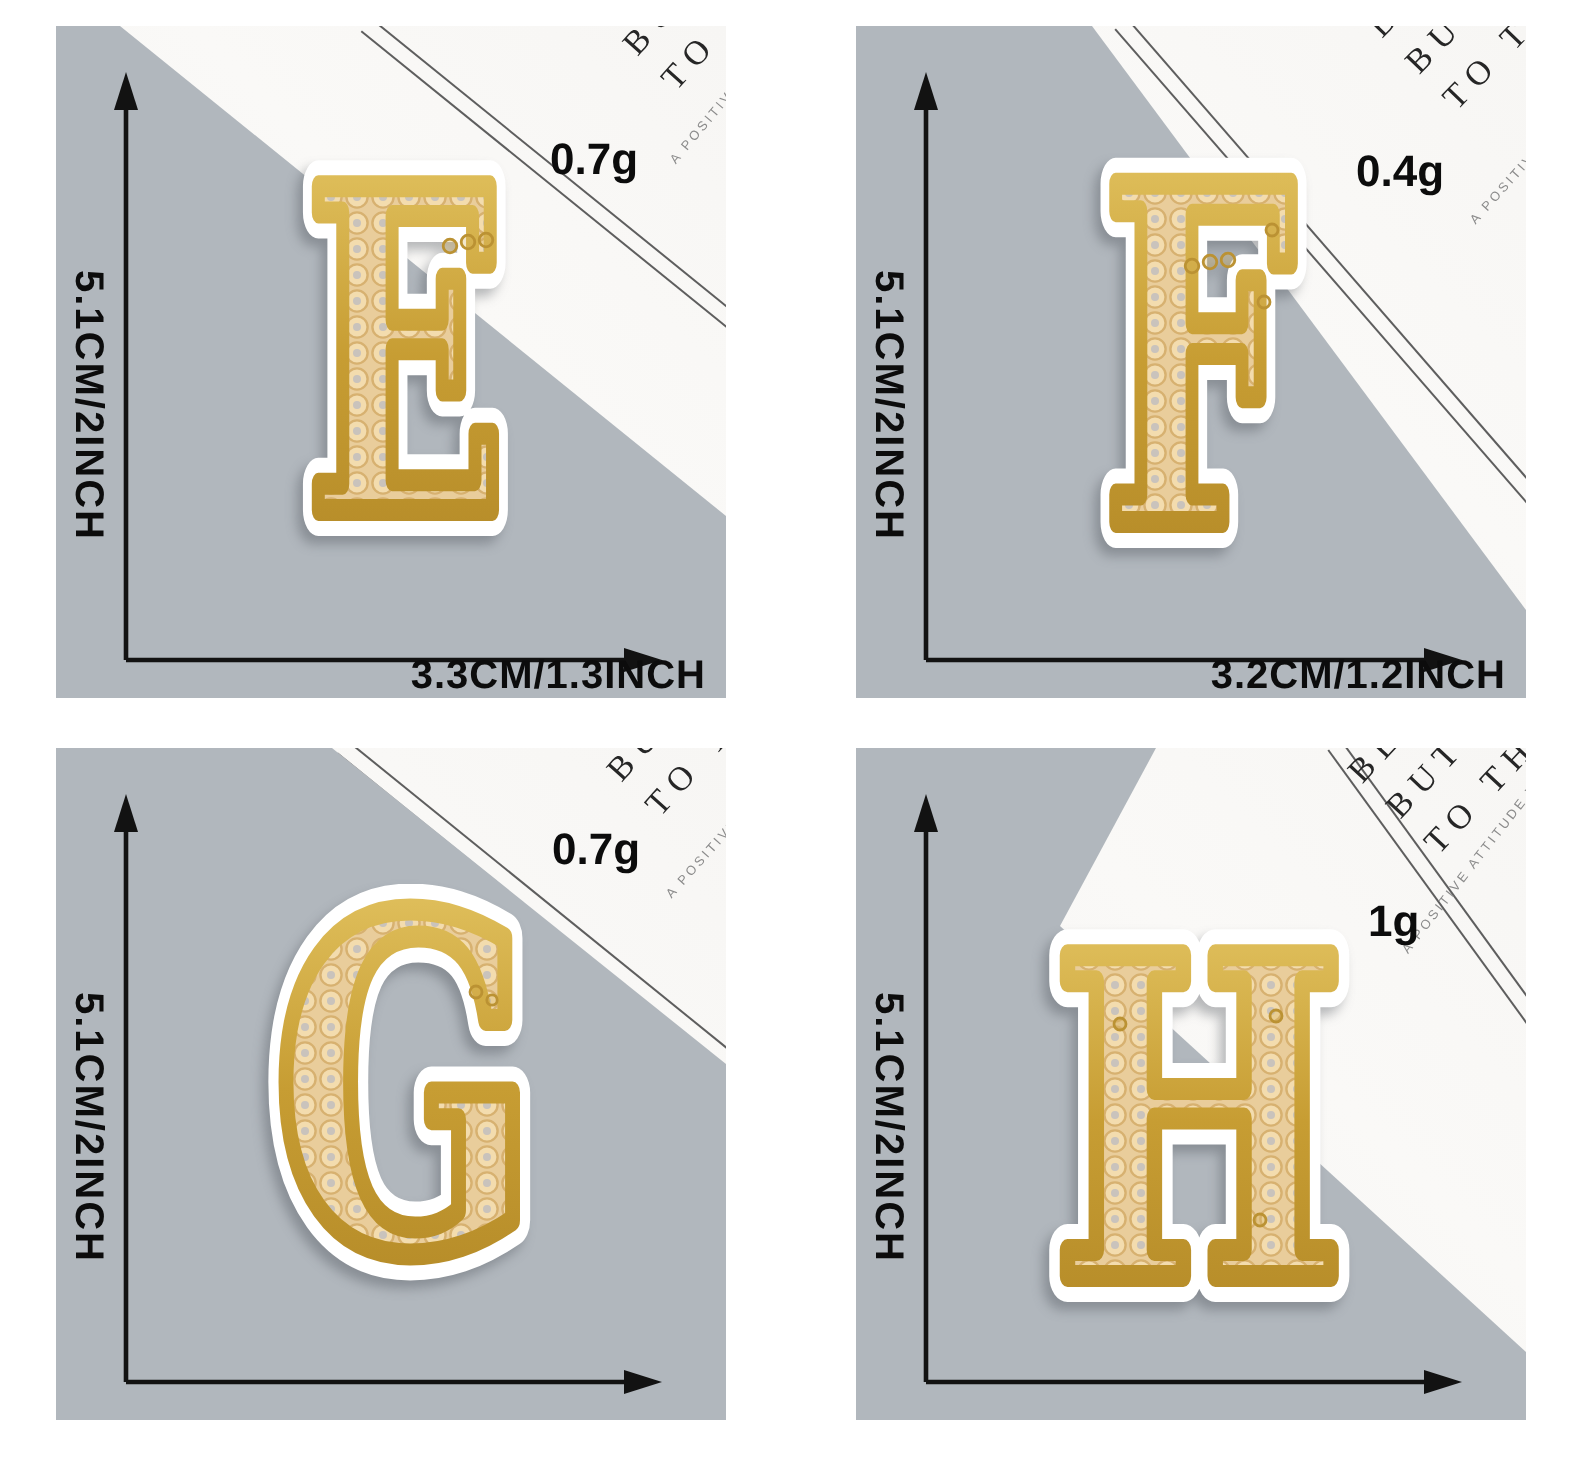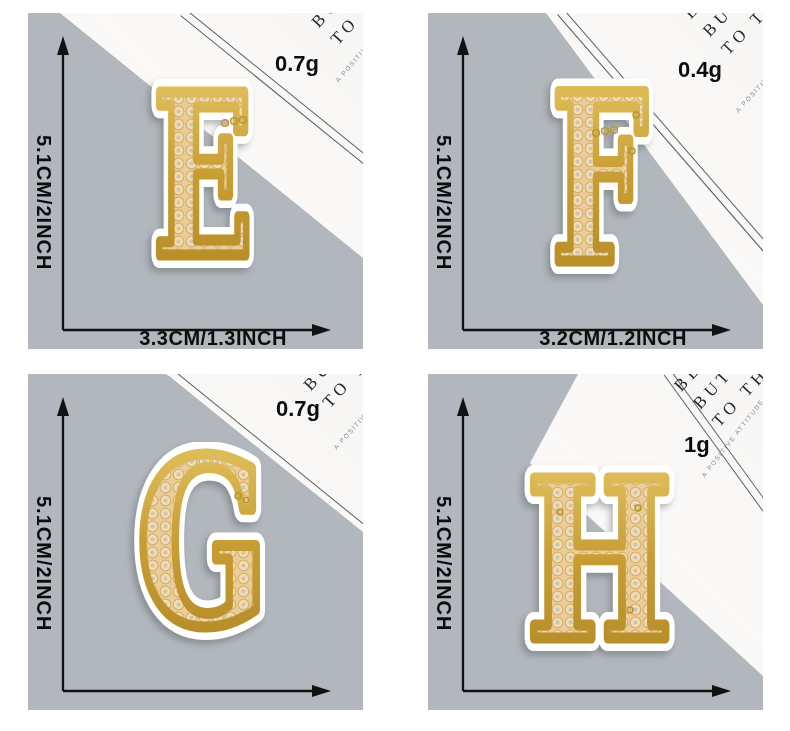--- a/index.html
+++ b/index.html
@@ -33,33 +33,33 @@
   .q4 .caption{left:240px;top:6px;transform:rotate(-47deg);}
   .caption span{display:block;}
 
   .fineprint{position:absolute;font-size:6.5px;letter-spacing:1.5px;color:#8b8b8b;
              white-space:nowrap;transform-origin:0 0;}
   .q1 .fineprint{left:306px;top:66px;transform:rotate(-50deg);}
   .q2 .fineprint{left:306px;top:96px;transform:rotate(-48deg);}
   .q3 .fineprint{left:304px;top:72px;transform:rotate(-48deg);}
   .q4 .fineprint{left:272px;top:100px;transform:rotate(-52deg);}
 
-  .weight{position:absolute;font-weight:bold;font-size:22px;color:#0c0c0c;}
+  .weight{position:absolute;font-weight:bold;font-size:22px;color:#0c0c0c;margin-top:16px;}
   .q1 .weight{left:247px;top:38px;}
   .q2 .weight{left:250px;top:44px;text-align:right;}
   .q3 .weight{left:248px;top:22px;}
   .q4 .weight{left:256px;top:58px;}
 
   
   .arrows{position:absolute;inset:0;}
   .arrows path{stroke:#121212;stroke-width:2.3;fill:none;}
   .arrows polygon{fill:#121212;}
   .vlabel{position:absolute;left:4px;top:122px;writing-mode:vertical-rl;
           font-weight:bold;font-size:20px;letter-spacing:1px;color:#0c0c0c;}
-  .wlabel{position:absolute;left:45px;right:10px;top:314px;text-align:center;
+  .wlabel{position:absolute;left:45px;right:10px;top:314px;text-align:right;
           font-weight:bold;font-size:20px;letter-spacing:.5px;color:#0c0c0c;}
 
   
   .patch{position:absolute;filter:drop-shadow(-3px 4px 3px rgba(70,75,85,.38));}
   .q1 .patch{left:105px;top:66px;}
   .q2 .patch{left:104px;top:64px;}
   .q3 .patch{left:92px;top:68px;}
   .q4 .patch{left:84px;top:86px;}
   .patch text{font-family:"DejaVu Serif",serif;font-weight:bold;}
   .felt{stroke:#ffffff;stroke-width:26;stroke-linejoin:round;fill:#ffffff;}

